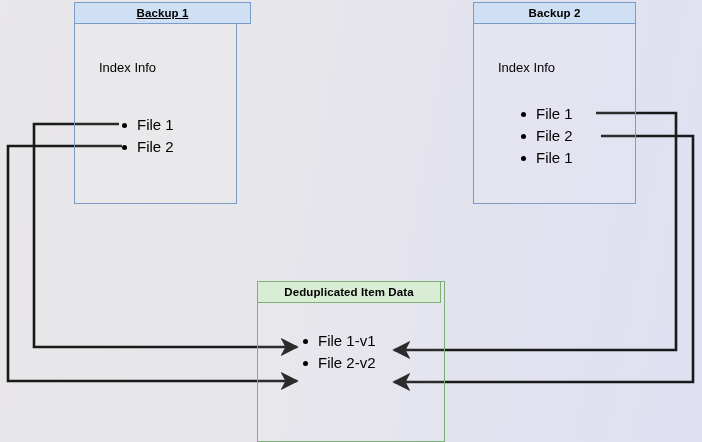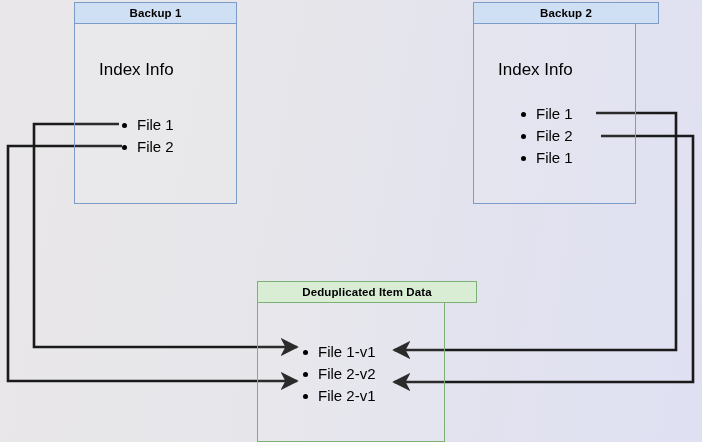--- a/index.html
+++ b/index.html
@@ -44,21 +44,21 @@
     color: #000000;
     letter-spacing: 0.1px;
   }
   .box-blue { border-color: #7a9cc6; }
   .hdr-blue { border-color: #7a9cc6; background: #cfe0f4; }
   .box-green { border-color: #7cb077; }
   .hdr-green { border-color: #7cb077; background: #d9ecd4; }
 
   .index-label {
     position: absolute;
-    font-size: 17px;
+    font-size: 13px;
     color: #000000;
   }
   .file-list {
     position: absolute;
     margin: 0;
     padding: 0;
     list-style: none;
   }
   .file-list li {
     position: relative;
@@ -98,43 +98,42 @@
     <polyline points="119,124 34,124 34,347 297,347" fill="none" stroke="#1a1a1a" stroke-width="2.6" stroke-linejoin="miter" marker-end="url(#arrow-right)"></polyline>
 
     <polyline points="122,146 8,146 8,381 297,381" fill="none" stroke="#1a1a1a" stroke-width="2.6" stroke-linejoin="miter" marker-end="url(#arrow-right)"></polyline>
 
     <polyline points="596,113 676,113 676,350 394,350" fill="none" stroke="#1a1a1a" stroke-width="2.6" stroke-linejoin="miter" marker-end="url(#arrow-left)"></polyline>
 
     <polyline points="601,136 693,136 693,382 394,382" fill="none" stroke="#1a1a1a" stroke-width="2.6" stroke-linejoin="miter" marker-end="url(#arrow-left)"></polyline>
   </svg>
 
   <div class="box box-blue" style="left:74px; top:2px; width:163px; height:202px;"></div>
-  <div class="box-header hdr-blue" style="left:74px; top:2px; width:163px; height:22px;">
+  <div class="box-header hdr-blue" style="left:74px; top:2px; width:177px; height:22px;text-decoration:underline;">
     <span>Backup 1</span>
   </div>
   <div class="index-label" style="left:99px; top:60px;">Index Info</div>
   <ul class="file-list" style="left:120px; top:114px;">
     <li>File 1</li>
     <li>File 2</li>
   </ul>
 
   <div class="box box-blue" style="left:473px; top:2px; width:163px; height:202px;"></div>
-  <div class="box-header hdr-blue" style="left:473px; top:2px; width:186px; height:22px;">
+  <div class="box-header hdr-blue" style="left:473px; top:2px; width:163px; height:22px;">
     <span>Backup 2</span>
   </div>
   <div class="index-label" style="left:498px; top:60px;">Index Info</div>
   <ul class="file-list" style="left:519px; top:103px;">
     <li>File 1</li>
     <li>File 2</li>
     <li>File 1</li>
   </ul>
 
   <div class="box box-green" style="left:257px; top:281px; width:188px; height:161px;"></div>
-  <div class="box-header hdr-green" style="left:257px; top:281px; width:220px; height:22px;">
+  <div class="box-header hdr-green" style="left:257px; top:281px; width:184px; height:22px;">
     <span>Deduplicated Item Data</span>
   </div>
-  <ul class="file-list" style="left:301px; top:341px;">
+  <ul class="file-list" style="left:301px; top:330px;">
     <li>File 1-v1</li>
     <li>File 2-v2</li>
-    <li>File 2-v1</li>
   </ul>
 
 </div>
 
 </body></html>

